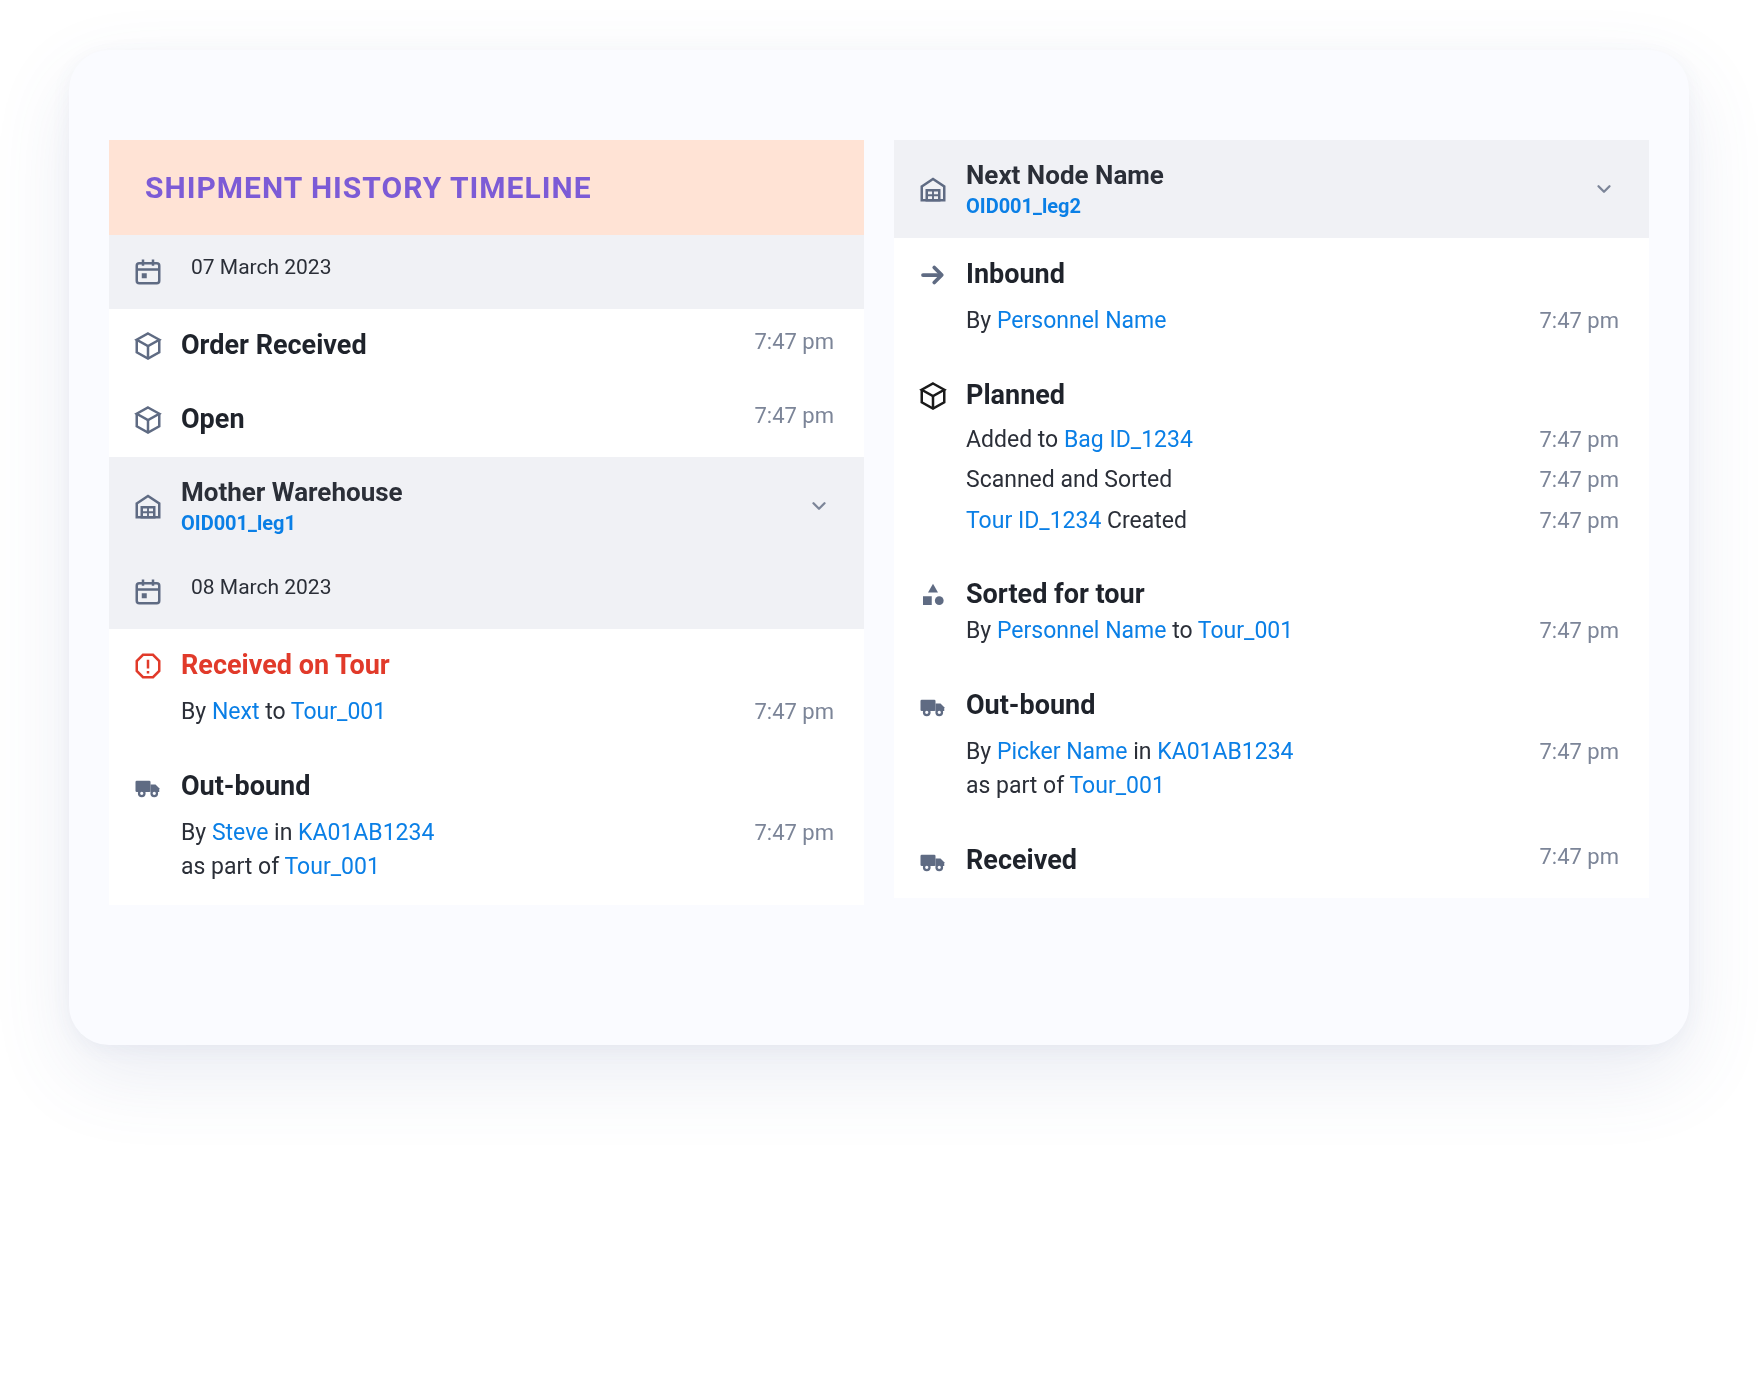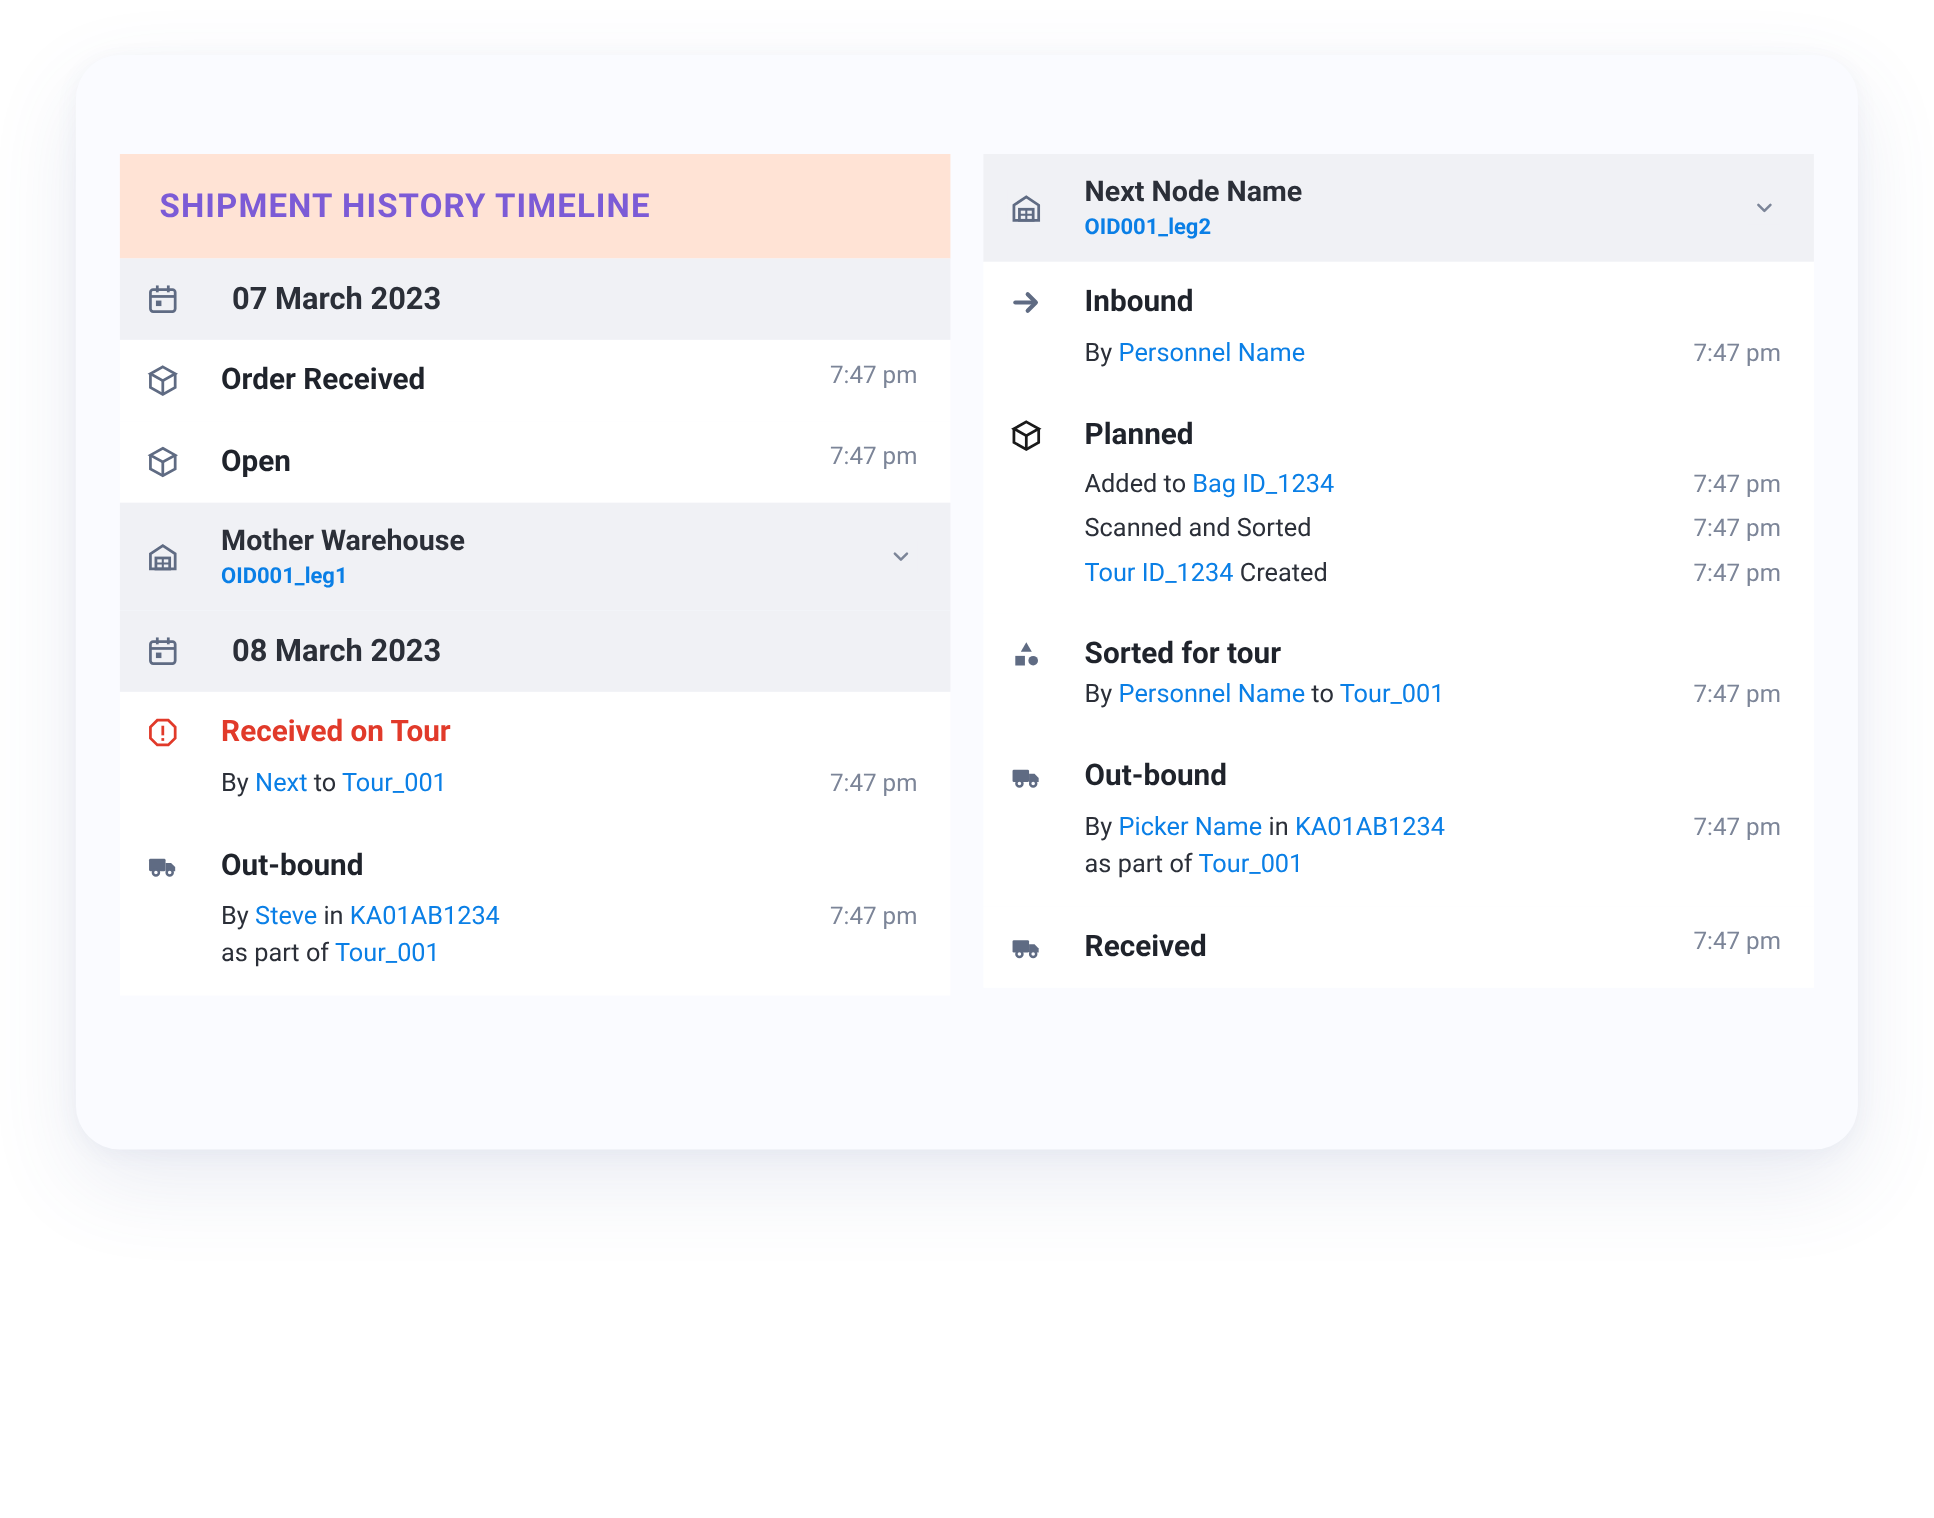--- a/index.html
+++ b/index.html
@@ -31,39 +31,39 @@
   .title-banner h1 {
     color: #7c5bd6;
     font-size: 30px;
     font-weight: 700;
   }
   .row {
     display: flex;
     align-items: flex-start;
     padding: 20px 30px 20px 22px;
     position: relative;
-    gap: 36px;
+    gap: 16px;
   }
   .row.bgrow { background: #f0f1f5; }
   .row.expand { align-items: center; }
   .icon {
     width: 34px;
     height: 34px;
     flex: 0 0 34px;
     display: flex;
     align-items: center;
     justify-content: center;
     color: #5f6b83;
   }
   .icon svg { width: 30px; height: 30px; }
   .icon.dark { color: #1a1a1a; }
   .content { flex: 1; display: flex; flex-direction: column; gap: 4px; }
   .node-title { font-size: 26px; font-weight: 700; color: #2b2f38; }
   .node-link { font-size: 20px; font-weight: 700; color: #0a7fe6; }
-  .date-text { font-size: 28px; color: #2b2f38; font-weight: 700; padding-left: 10px;}
+  .date-text { font-size: 21px; color: #2b2f38; font-weight: 400; padding-left: 10px;}
   .event-title { font-size: 27px; font-weight: 700; color: #1f232b; }
   .event-title.red { color: #e13a2a; }
   .event-line { display: flex; justify-content: space-between; align-items: flex-start; gap: 20px;}
   .time { font-size: 22px; color: #7c8598; white-space: nowrap; }
   .subhead { font-size: 22px; color: #7c8598; font-weight: 600; margin-top:4px;}
   .detail { font-size: 23px; color: #2b2f38; line-height: 1.5; }
   .detail .lk { color: #0a7fe6; }
   .detail-group { margin-top: 8px; display:flex; flex-direction:column; gap:6px;}
   .detail-row { display:flex; justify-content:space-between; align-items:baseline; gap:20px;}
   .chev {

